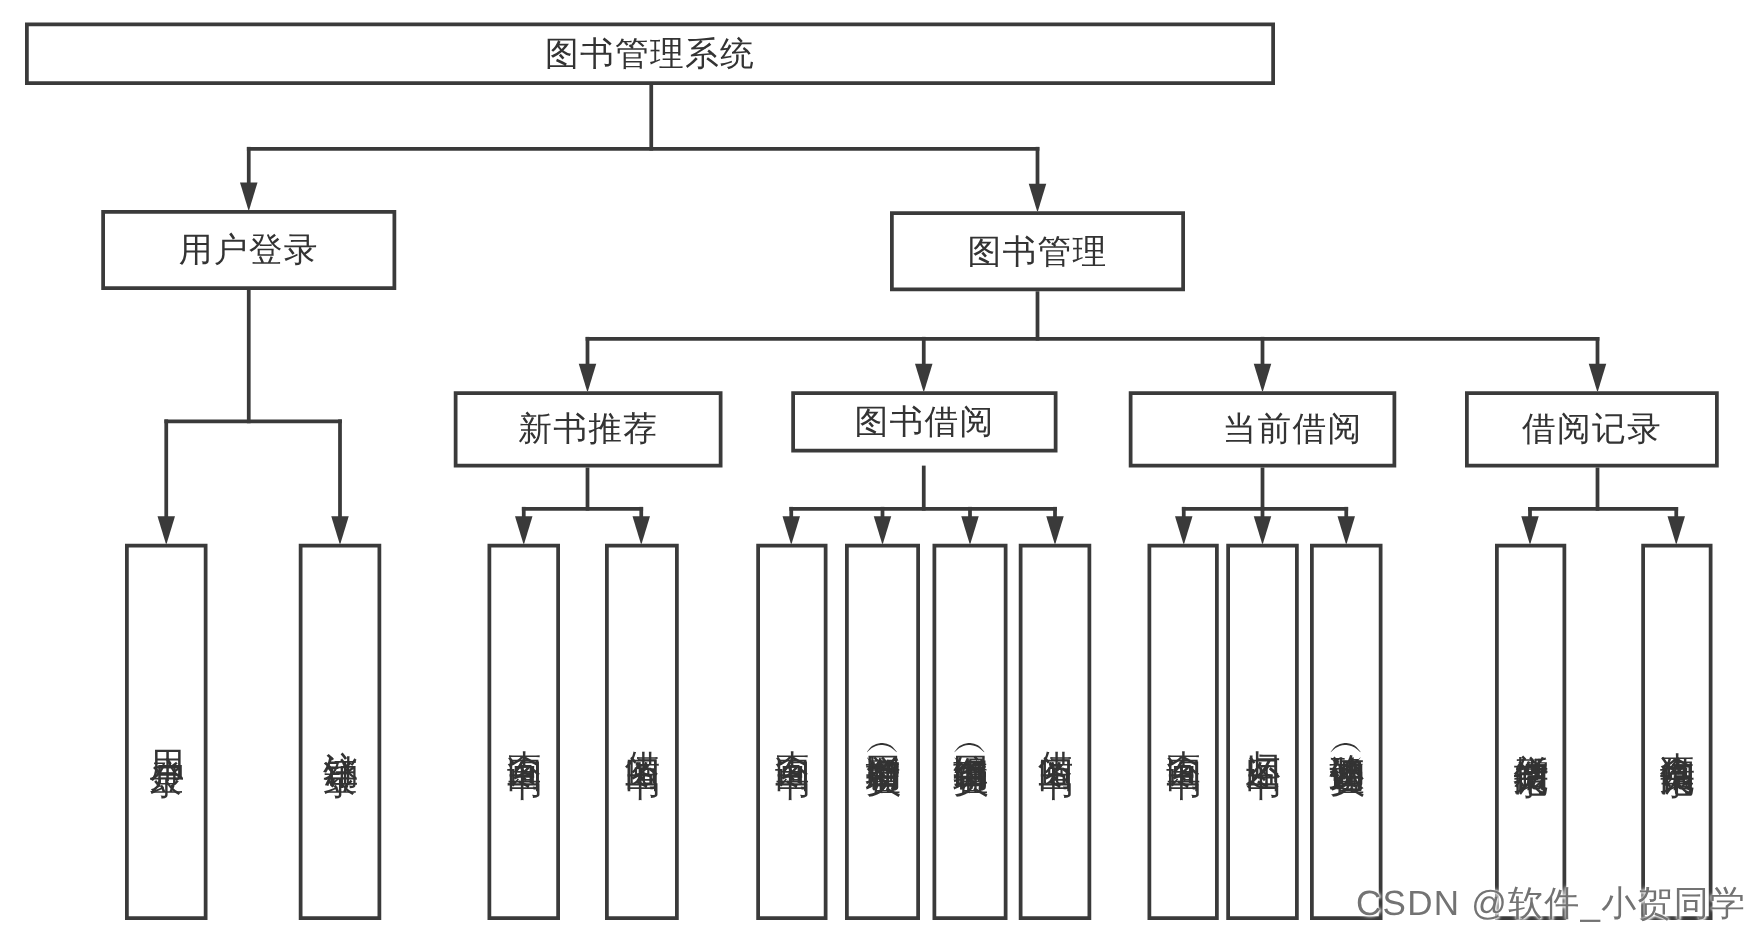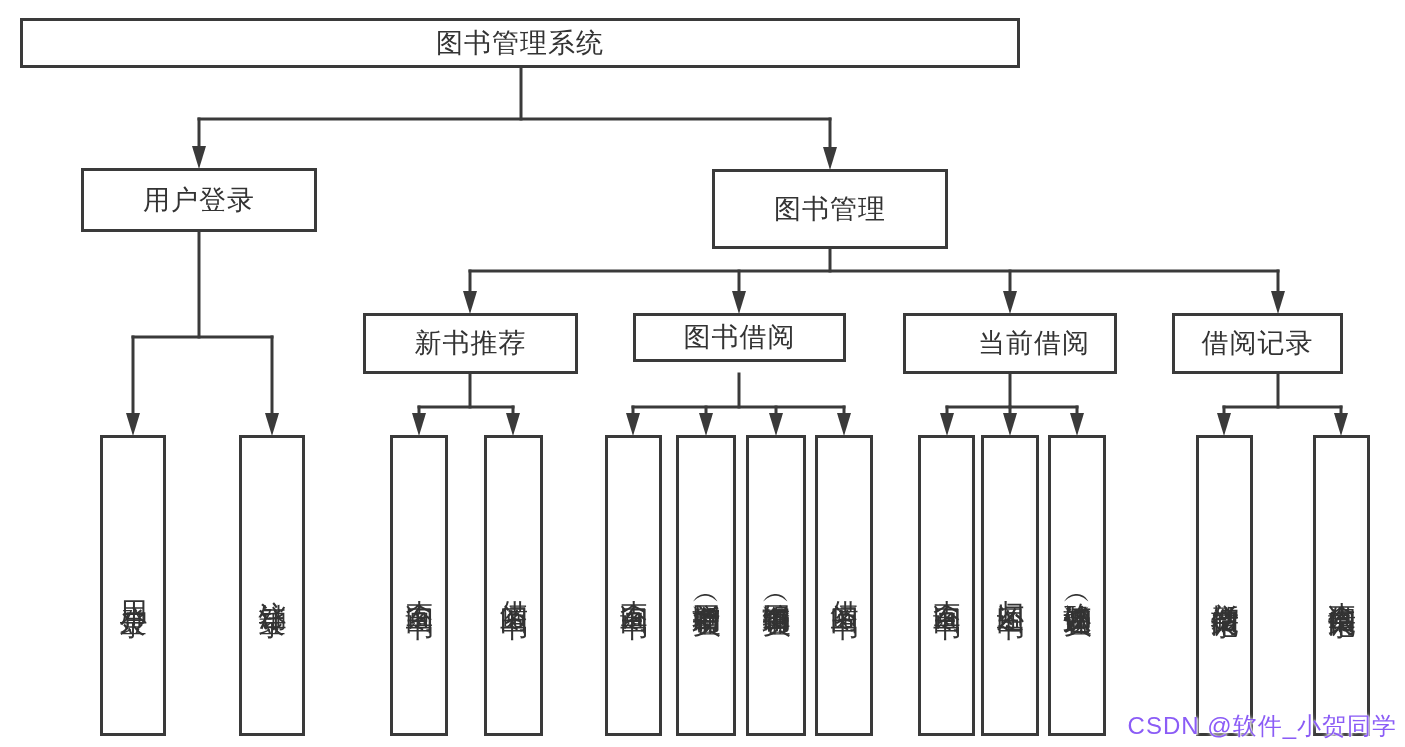--- a/index.html
+++ b/index.html
@@ -32,22 +32,22 @@
   .vleaf .vlabel{
     writing-mode:vertical-rl;
     font-size:28px;
     line-height:1;
     letter-spacing:4px;
     color:#333333;
   }
   #watermark{
     position:absolute;
     right:8px;bottom:5px;
-    font-size:24px;
-    color:#8b5cf6;
+    font-size:28px;
+    color:#737373;
     letter-spacing:1px;
     text-shadow:0 0 2px #ffffff,0 0 4px #ffffff,1px 1px 2px #ffffff;
     white-space:nowrap;
   }
 </style>
 </head>
 <body>
 
 <div id="canvas">
 
@@ -129,34 +129,34 @@
     </g>
   </svg>
 
   <div class="node" style="left:20px;top:18px;width:1000px;height:50px;">
     <span class="hlabel">图书管理系统</span>
   </div>
 
   <div class="node" style="left:81px;top:168px;width:236px;height:64px;">
     <span class="hlabel">用户登录</span>
   </div>
-  <div class="node" style="left:712px;top:169px;width:236px;height:80px;">
+  <div class="node" style="left:712px;top:169px;width:236px;height:64px;">
     <span class="hlabel">图书管理</span>
   </div>
 
   <div class="node" style="left:363px;top:313px;width:215px;height:61px;">
     <span class="hlabel">新书推荐</span>
   </div>
   <div class="node" style="left:633px;top:313px;width:213px;height:49px;">
     <span class="hlabel">图书借阅</span>
   </div>
   <div class="node" style="left:903px;top:313px;width:214px;height:61px;padding-left:48px;">
     <span class="hlabel">当前借阅</span>
   </div>
-  <div class="node" style="left:1172px;top:313px;width:171px;height:61px;">
+  <div class="node" style="left:1172px;top:313px;width:203px;height:61px;">
     <span class="hlabel">借阅记录</span>
   </div>
 
   <div class="node vleaf" style="left:100px;top:435px;width:66px;height:301px;">
     <span class="vlabel">用户登录</span>
   </div>
   <div class="node vleaf" style="left:239px;top:435px;width:66px;height:301px;">
     <span class="vlabel">注销登录</span>
   </div>
 

